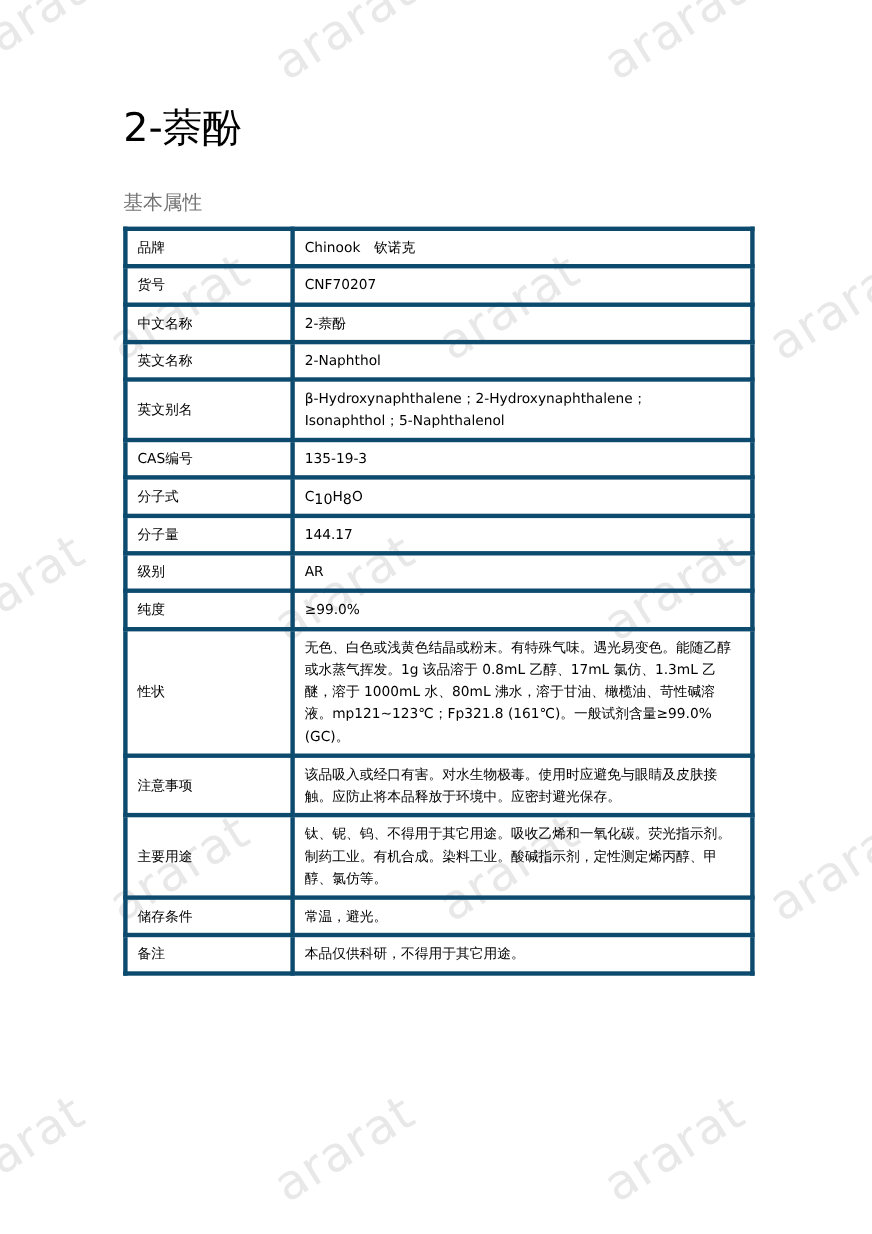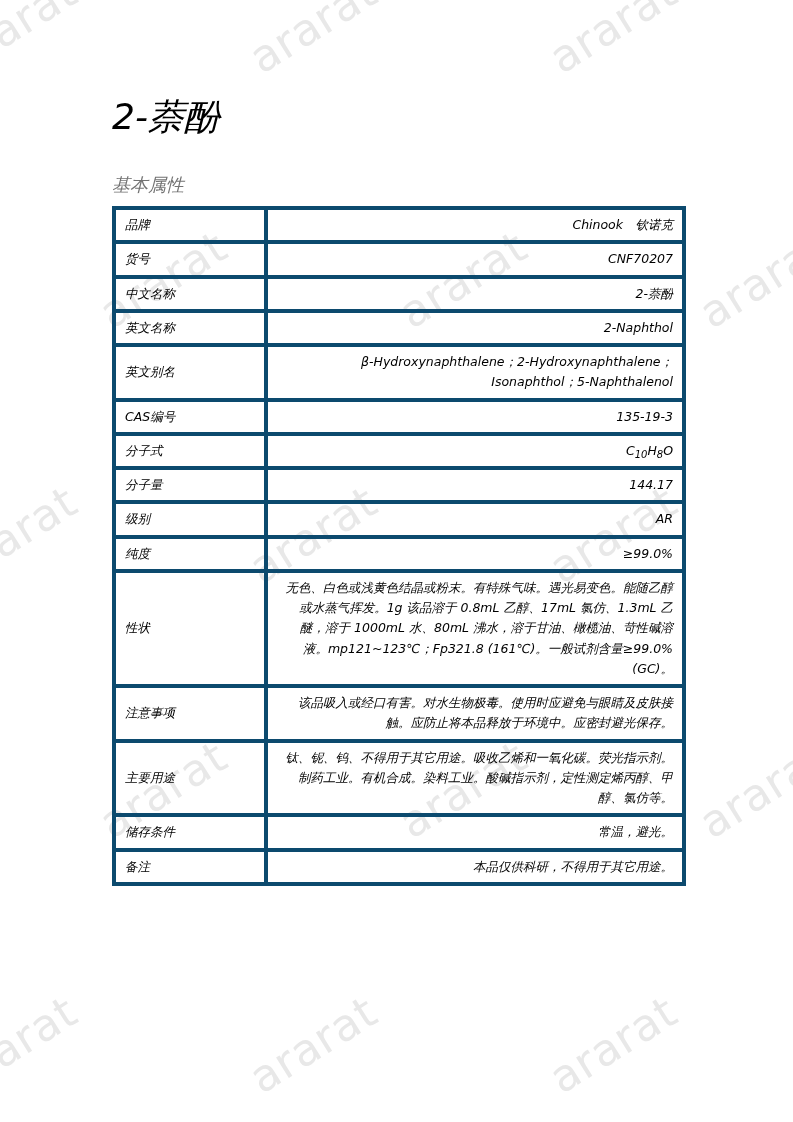--- a/index.html
+++ b/index.html
@@ -39,21 +39,20 @@
     user-select: none;
   }
 
   
   #page {
     position: relative;
     z-index: 1;
     width: 629px;
     height: 1122px;
     box-sizing: border-box;
-    font-style: italic;
   }
 
   #page-title {
     position: absolute;
     left: 112px;
     top: 96px;
     font-size: 36px;
     font-weight: 400;
     line-height: 1.15;
     letter-spacing: 0px;
@@ -90,24 +89,24 @@
     font-size: 12.5px;
     line-height: 1.62;
     vertical-align: middle;
     color: #000;
     word-break: break-word;
   }
   #props-table td.cell-label {
     text-align: left;
   }
   #props-table td.cell-value {
-    text-align: right;
+    text-align: left;
   }
   #props-table td.cell-value sub {
-    font-size: 10px;
+    font-size: 13px;
     vertical-align: baseline;
     position: relative;
     bottom: -3px;
   }
 </style>
 </head>
 <body>
 
 <div id="watermark-layer">
     <span class="watermark" style="left: -60px; top: 40px;">ararat</span>

